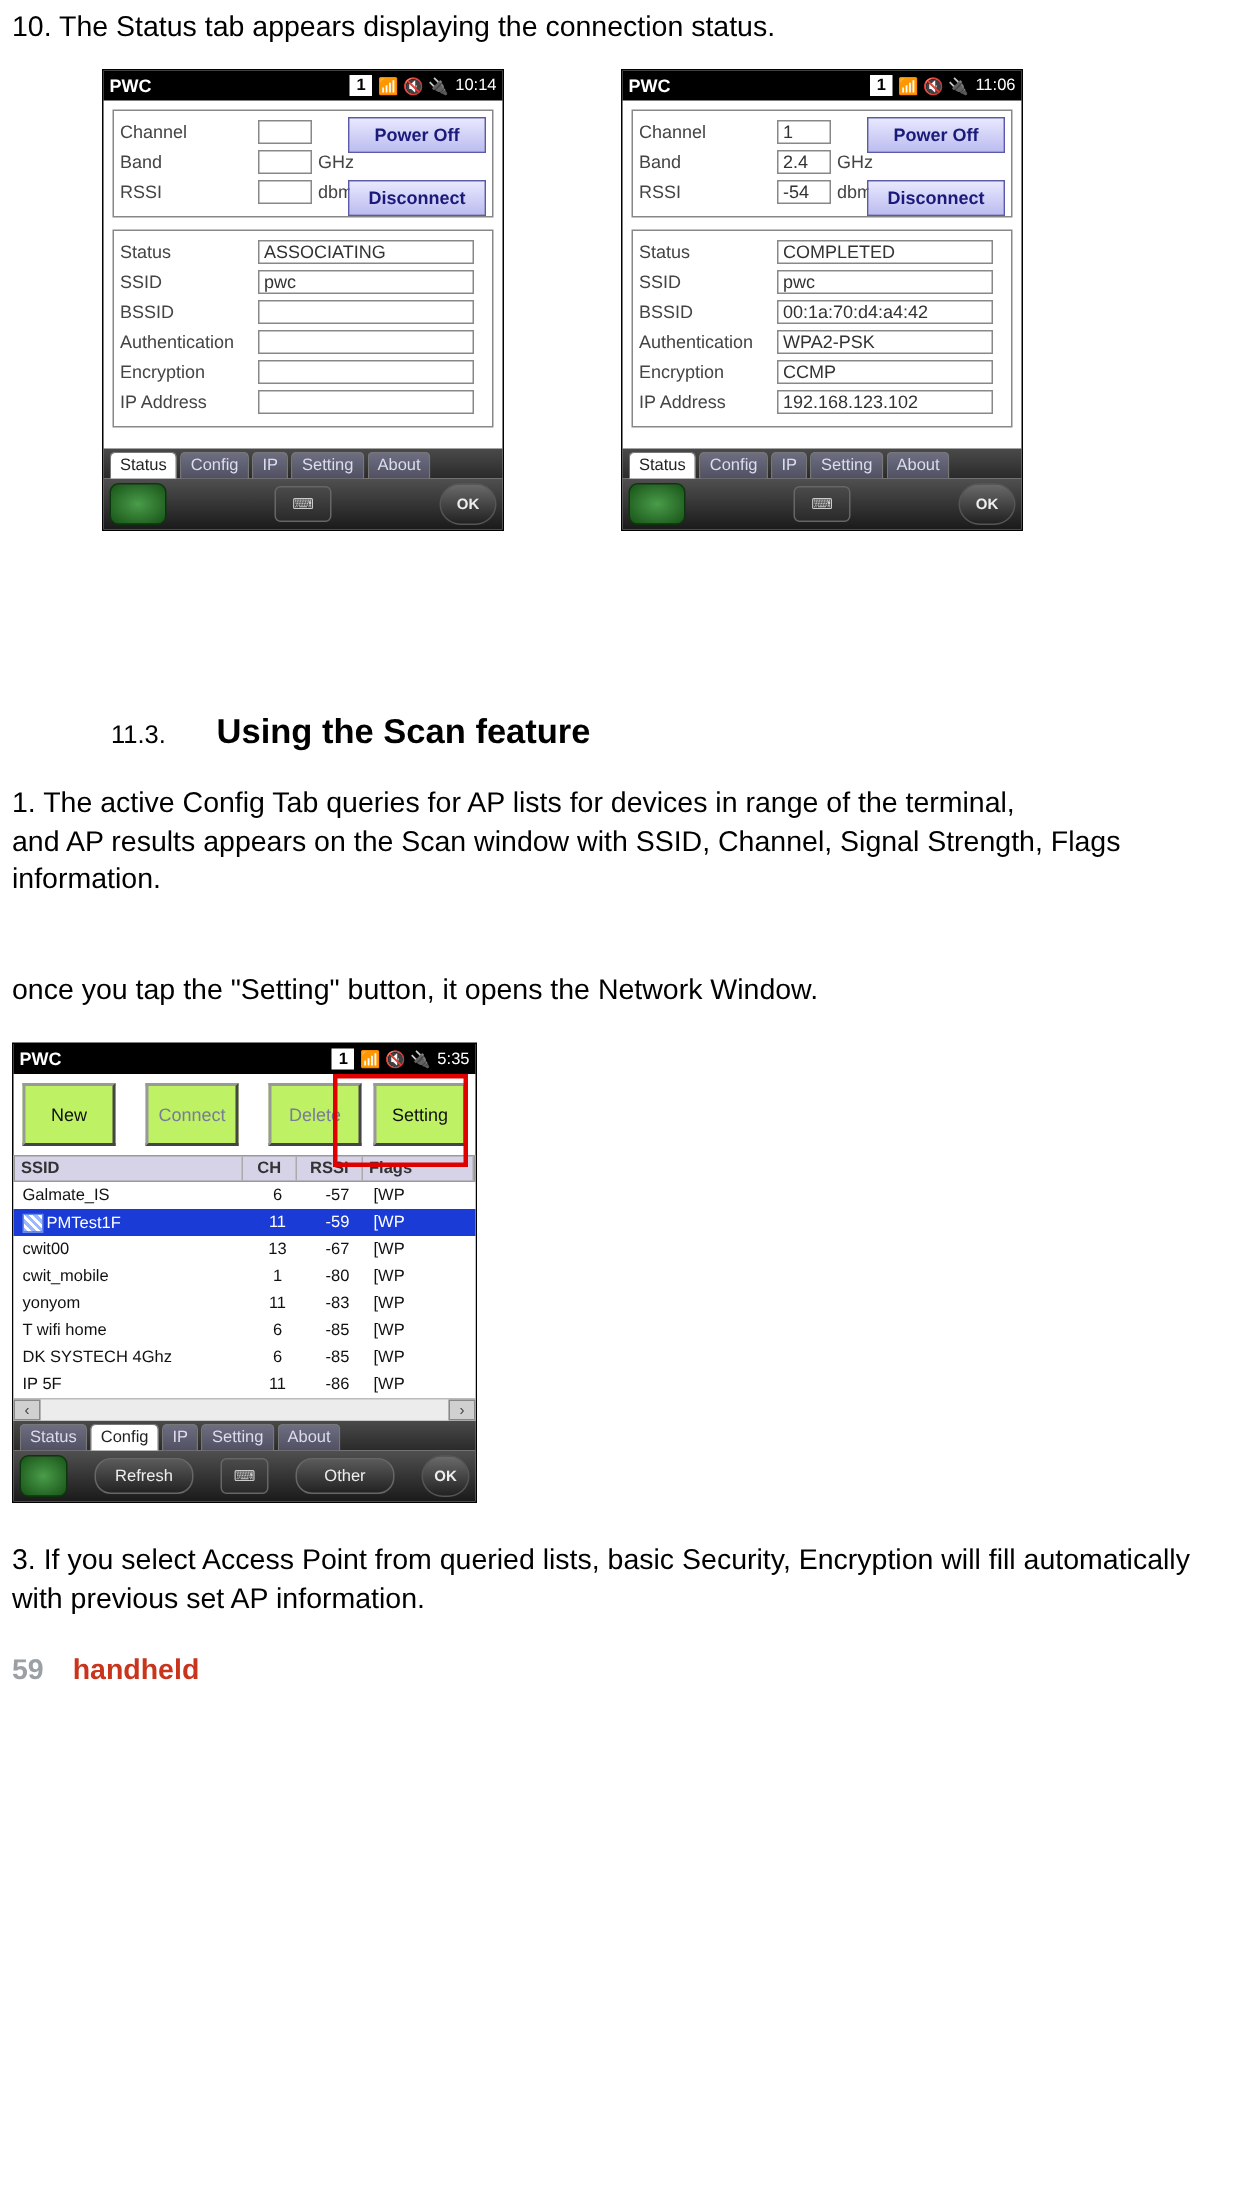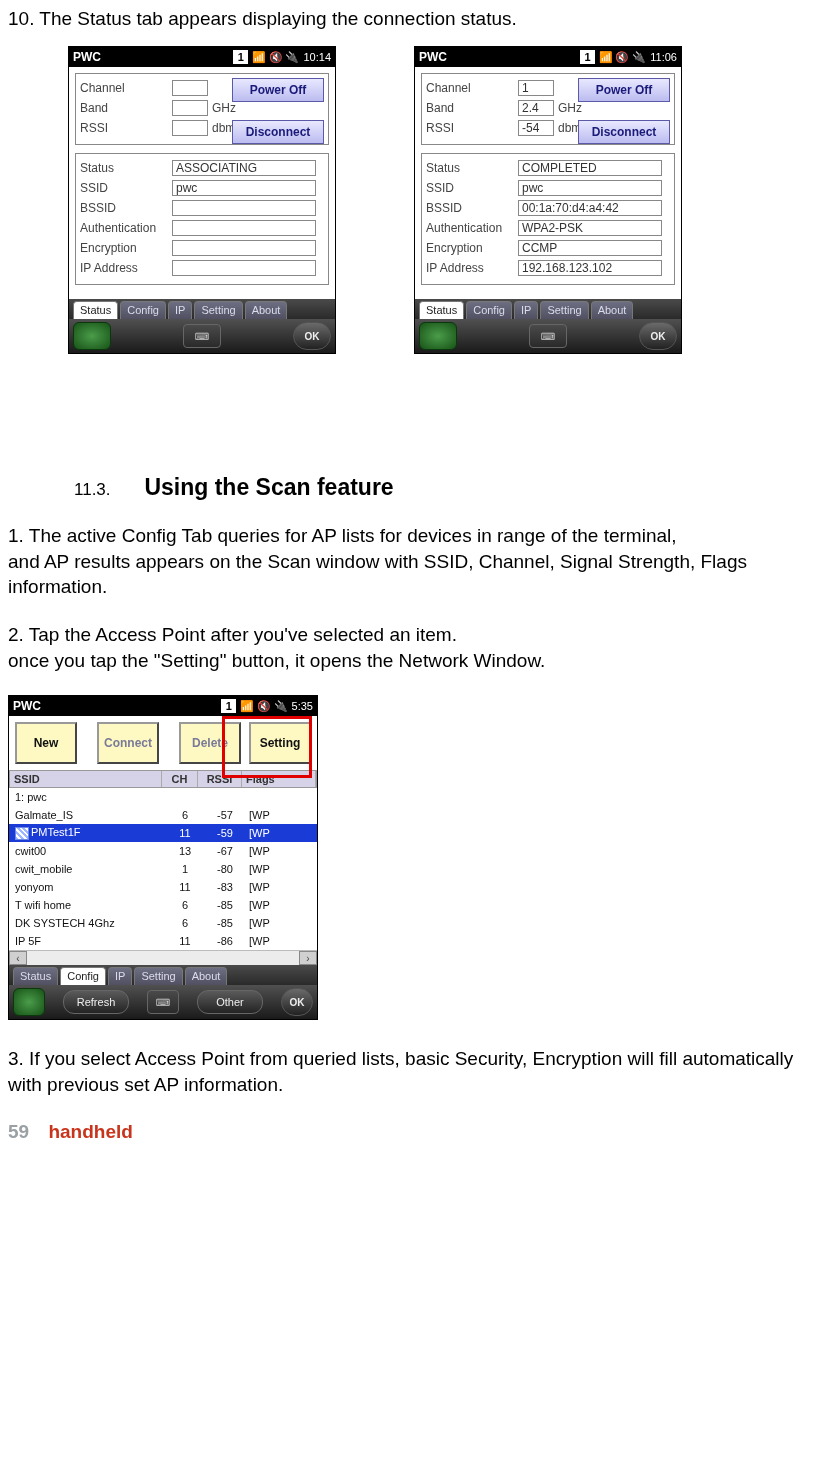--- a/index.html
+++ b/index.html
@@ -28,21 +28,21 @@
   .softbar{height:34px;background:linear-gradient(#505050,#1a1a1a);display:flex;align-items:center;justify-content:space-between;padding:0 4px;}
   .soft-start{width:36px;height:26px;border-radius:6px;background:radial-gradient(#4a9c4a,#175217);border:1px solid #0c370c;}
   .soft-mid{width:36px;height:22px;border:1px solid #666;border-radius:4px;background:linear-gradient(#4a4a4a,#2a2a2a);display:flex;align-items:center;justify-content:center;color:#ccc;font-size:10px;}
   .soft-ok{width:36px;height:26px;border-radius:14px;background:linear-gradient(#6a6a6a,#222);border:1px solid #555;color:#eee;font-size:10px;font-weight:bold;display:flex;align-items:center;justify-content:center;}
   h2.sec{font-size:23px;font-weight:bold;margin:0 0 22px 0;}
   .secnum{font-size:17px;font-weight:400;display:inline-block;width:62px;text-align:left;margin-left:66px;margin-right:2px;}
   .body-text{font-size:19px;line-height:1.35;margin:0 0 22px 0;}
   .scan-device{width:308px;border:1px solid #000;margin:6px 0 26px 0;font-family:Tahoma,Arial,sans-serif;}
   .scan-titlebar{background:#000;color:#fff;height:20px;display:flex;align-items:center;justify-content:space-between;padding:0 4px;font-size:12px;}
   .tool-row{display:flex;gap:8px;padding:6px;position:relative;}
-  .tool-btn{width:62px;height:38px;background:#fef9c3;border:2px outset #999;display:flex;align-items:center;justify-content:center;font-size:12px;font-weight:bold;color:#111;}
+  .tool-btn{width:62px;height:38px;background:#bef264;border:2px outset #999;display:flex;align-items:center;justify-content:center;font-size:12px;font-weight:normal;color:#111;}
   .tool-btn.dim{color:#7a7a99;margin-left:12px;}
   .red-box{position:absolute;border:3px solid #e00000;width:84px;height:56px;top:0px;left:213px;}
   .headers{display:flex;background:#d6d3e8;border:1px solid #999;font-size:11px;font-weight:bold;color:#333;}
   .hcol{padding:2px 4px;border-right:1px solid #aaa;box-sizing:border-box;}
   .hcol.c1{flex:0 0 152px;}
   .hcol.c2{flex:0 0 36px;text-align:center;}
   .hcol.c3{flex:0 0 44px;text-align:center;}
   .hcol.c4{flex:1;}
   .rows{font-size:11px;color:#111;background:#fff;}
   .row{display:flex;height:18px;align-items:center;}
@@ -216,21 +216,21 @@
   <span class="secnum">11.3.</span>
   <span>Using the Scan feature</span>
 </h2>
 
 <p class="body-text narrow">
   <span>1. The active Config Tab queries for AP lists for devices in range of the terminal,</span><br>
   <span>and AP results appears on the Scan window with SSID, Channel, Signal Strength, Flags information.</span>
 </p>
 
 <p class="body-text narrow">
-  <span>2. Tap the Access Point after you've selected an item.</span><br>
+  <br>
   <span>once you tap the "Setting" button, it opens the Network Window.</span>
 </p>
 
 <div class="scan-device">
   <div class="scan-titlebar">
     <span style="font-weight:bold">PWC</span>
     <span style="display:flex;align-items:center;gap:4px;font-size:11px;">
       <span class="sq" style="width:15px;height:14px;background:#fff;color:#000;display:inline-flex;align-items:center;justify-content:center;font-size:11px;font-weight:bold;">1</span>
       <span>📶 🔇 🔌</span>
       <span>5:35</span>
@@ -244,26 +244,20 @@
     <div class="red-box"></div>
   </div>
   <div class="headers">
     <div class="hcol c1">SSID</div>
     <div class="hcol c2">CH</div>
     <div class="hcol c3">RSSI</div>
     <div class="hcol c4">Flags</div>
   </div>
   <div class="rows" id="scan-rows">
       <div class="row">
-        <div class="c1"><span>1: pwc</span></div>
-        <div class="c2"></div>
-        <div class="c3"></div>
-        <div class="c4"></div>
-      </div>
-      <div class="row">
         <div class="c1"><span>Galmate_IS</span></div>
         <div class="c2">6</div>
         <div class="c3">-57</div>
         <div class="c4">[WP</div>
       </div>
       <div class="row sel">
         <div class="c1"><span class="selicon"></span><span>PMTest1F</span></div>
         <div class="c2">11</div>
         <div class="c3">-59</div>
         <div class="c4">[WP</div>

